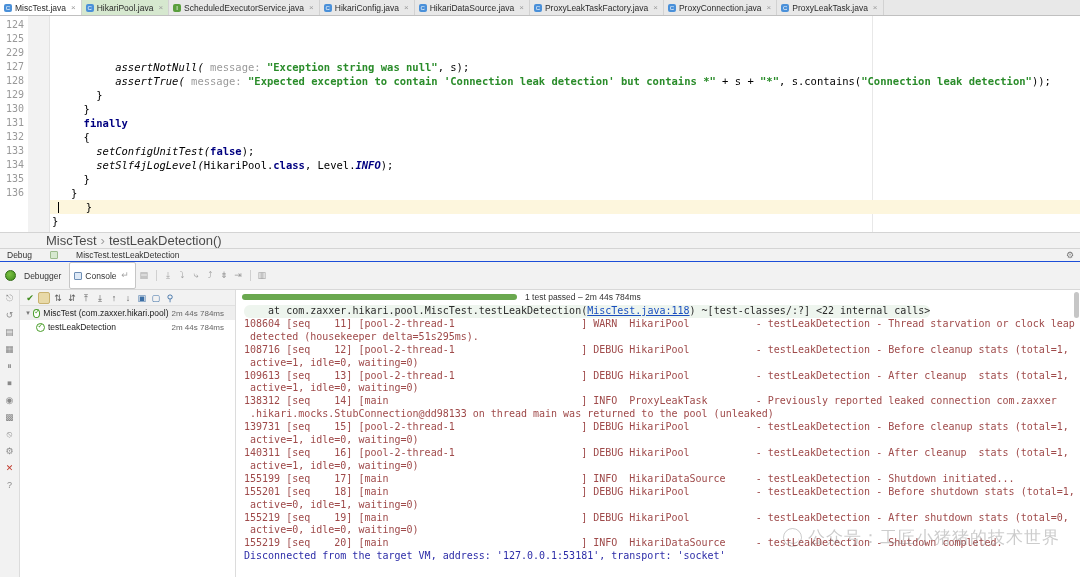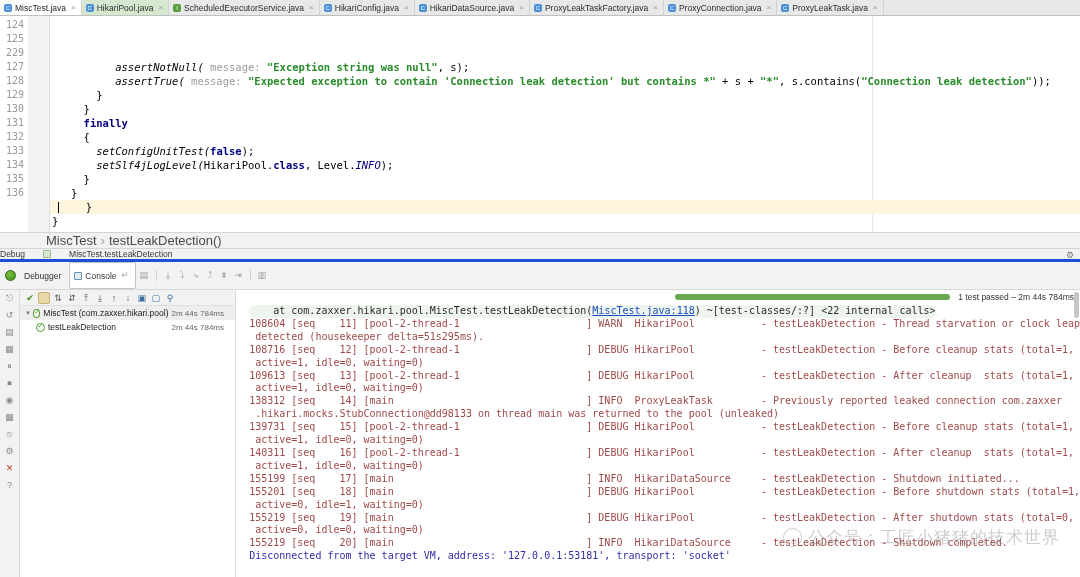--- a/index.html
+++ b/index.html
@@ -91,21 +91,21 @@
     white-space: pre;
     color: #000000;
     overflow: hidden;
   }
   .code .ln { height: 14px; position: relative; padding-left: 2px; }
   .code .ln.hl { background: #fdf6dd; }
   .kw { color: #000080; font-weight: bold; }
   .str { color: #2a8c2a; font-weight: bold; }
   .mth { color: #000000; font-style: italic; }
   .hint { color: #9a9a9a; font-style: normal; }
-  .ital { color: #000080; font-weight: normal; font-style: italic; }
+  .ital { color: #000080; font-weight: bold; font-style: italic; }
   .caret {
     display: inline-block; width: 1px; height: 11px;
     background: #000; vertical-align: -2px; margin-right: 1px;
   }
   .editor-rightline {
     position: absolute; top: 0; bottom: 0; left: 822px; width: 1px; background: #e8e8e8;
   }
 
   
   .breadcrumb {
@@ -118,22 +118,22 @@
     padding-left: 46px; gap: 4px;
   }
   .breadcrumb .sep { color: #a0a0a0; }
 
   
   .debug-header {
     flex: 0 0 13px;
     background: #f2f2f2;
     display: flex; align-items: center;
     font-size: 8.5px; color: #333;
-    padding-left: 0; gap: 18px;
-    border-bottom: 3px solid #1d4ed8;
+    padding-left: 7px; gap: 18px;
+    border-bottom: 1px solid #1d4ed8;
     position: relative;
   }
   .debug-header .cfgicon {
     width: 8px; height: 8px; background: #d6e8cf; border: 1px solid #9cbb8c; border-radius: 1px;
     display: inline-block;
   }
   .gear {
     position: absolute; right: 5px; top: 2px;
     width: 9px; height: 9px; color: #777; font-size: 9px; line-height: 9px;
   }
@@ -228,21 +228,20 @@
   .tree-time { margin-left: auto; padding-right: 11px; color: #666; font-size: 8px; }
 
   
   .console {
     flex: 1;
     display: flex; flex-direction: column;
     background: #ffffff;
     min-width: 0;
     position: relative;
     overflow: hidden;
-    align-items: flex-end;
   }
   .progress-row {
     height: 14px; flex: 0 0 14px;
     display: flex; align-items: center;
     gap: 8px; padding: 0 6px;
     background: #ffffff;
   }
   .pbar {
     width: 275px; height: 6px; border-radius: 3px;
     background: #6aa84f;

